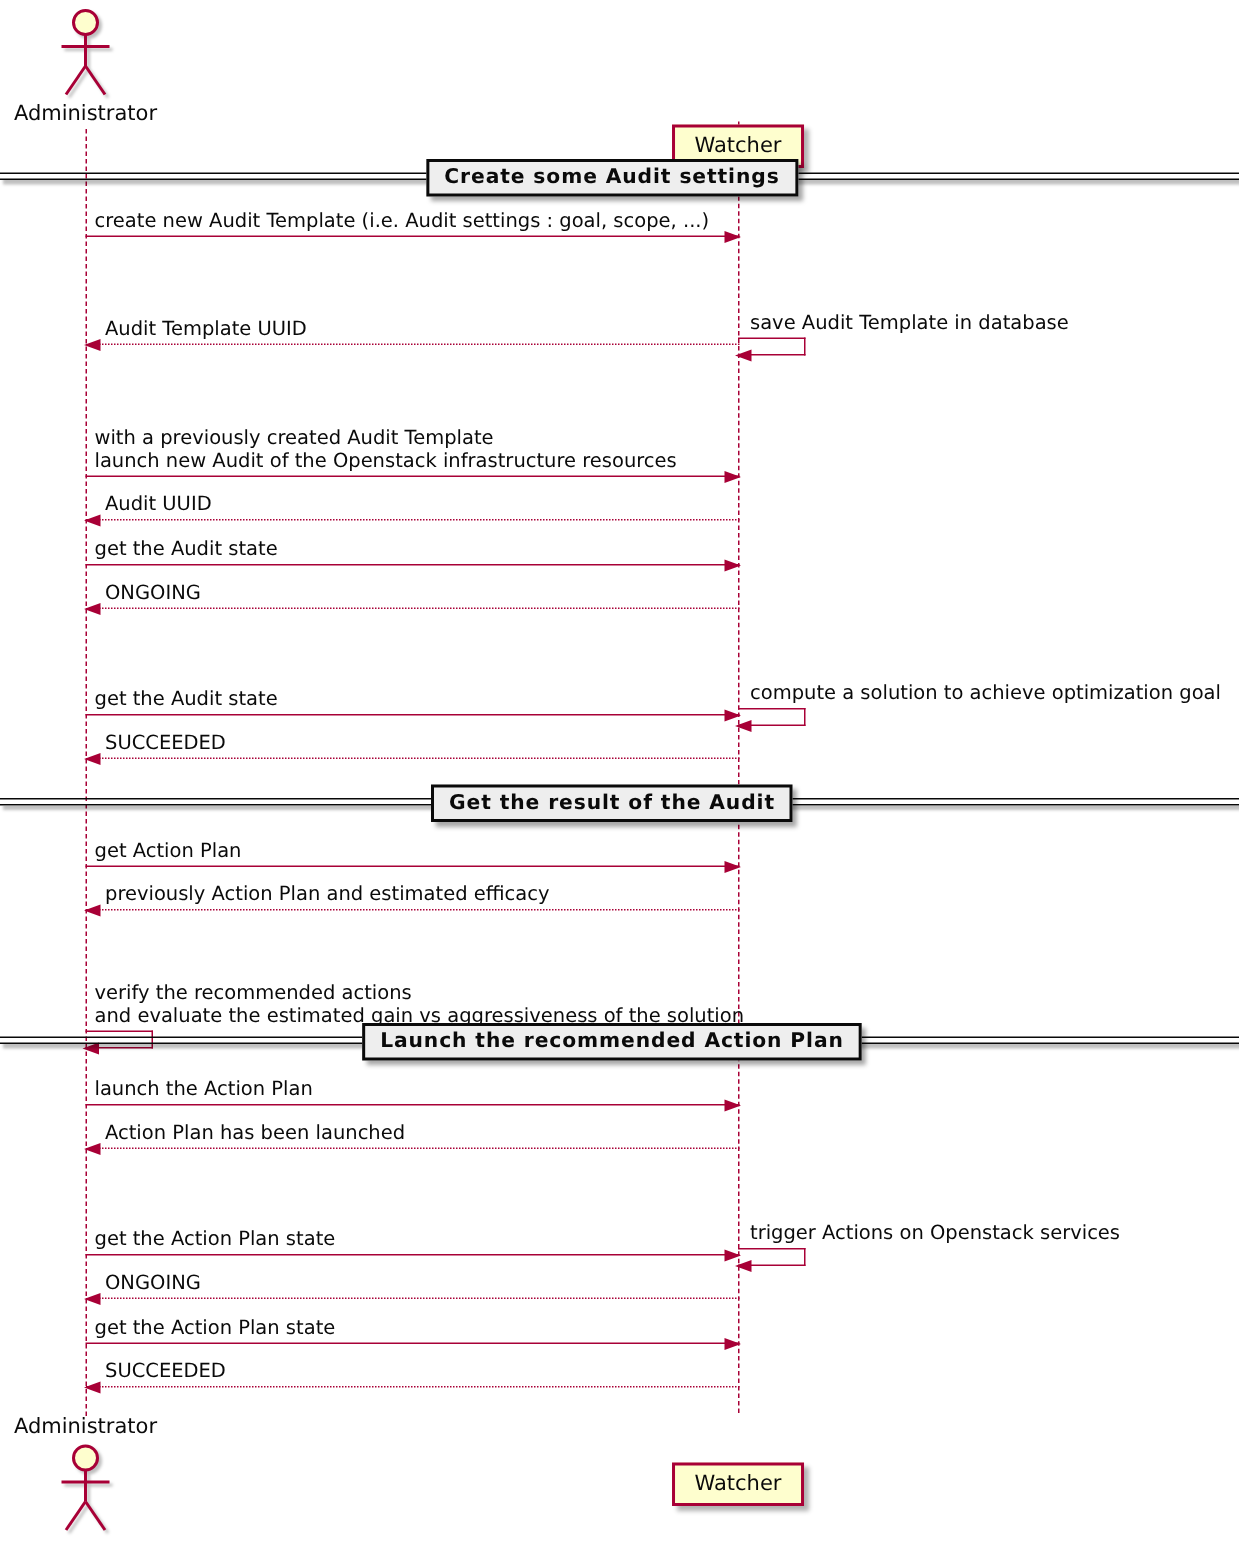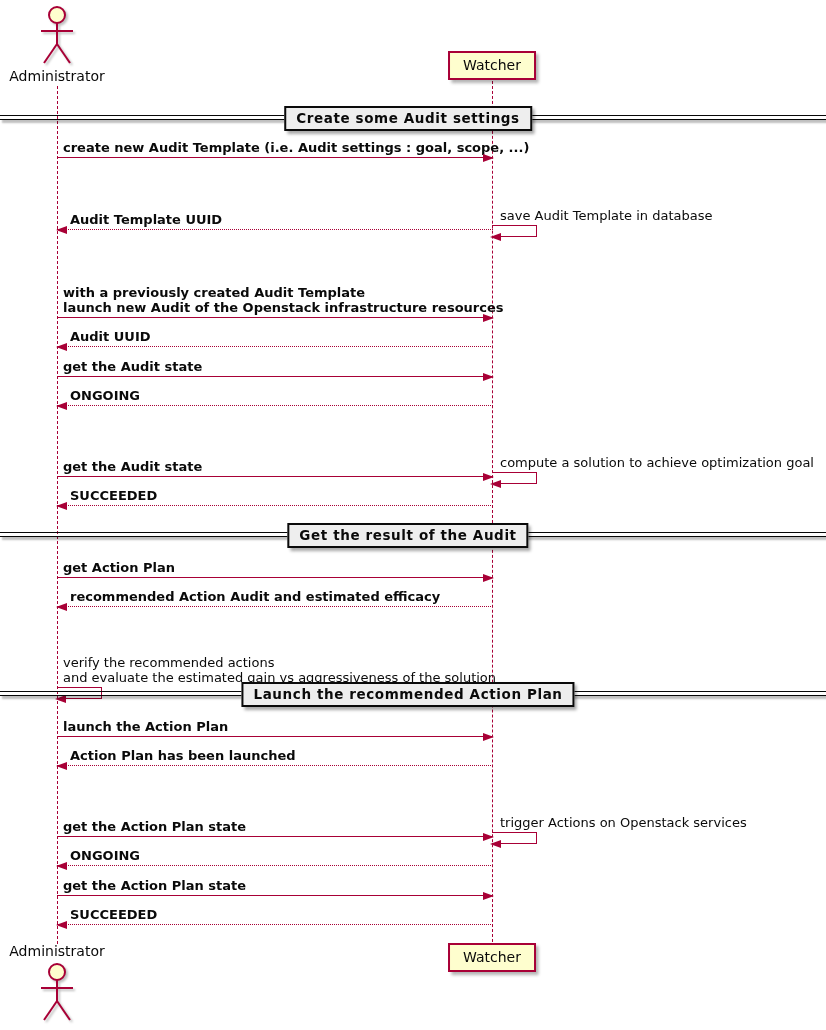--- a/index.html
+++ b/index.html
@@ -12,40 +12,40 @@
   html,body{background:#ffffff;}
   body{font-family:"DejaVu Sans","Liberation Sans",sans-serif;color:var(--txt);}
   .stage{position:relative;width:826px;height:1030px;background:#ffffff;overflow:hidden;}
 
   
   .lifeline{position:absolute;width:0;border-left:1.5px dashed var(--accent);}
 
   
   .participant{position:absolute;transform:translateX(-50%);background:var(--pfill);
     border:2px solid var(--accent);padding:4px 13px 5px;font-size:14px;white-space:nowrap;
-    box-shadow:3px 3px 3px rgba(0,0,0,0.3);}
+    box-shadow:3px 3px 3px rgba(0,0,0,0.3);margin-top:32px;}
 
   
   .actor{position:absolute;transform:translateX(-50%);}
   .actor svg{filter:drop-shadow(2.5px 2.5px 1px rgba(0,0,0,0.25));}
   .actor-label{position:absolute;transform:translateX(-50%);font-size:14px;white-space:nowrap;
     height:15px;line-height:15px;}
 
   
   .divider{position:absolute;left:0;width:826px;height:24px;text-align:right;}
   .divider-lines{position:absolute;top:9px;left:0;right:0;height:5px;
     border-top:1.5px solid #080808;border-bottom:1.5px solid #080808;
     box-shadow:2px 3px 2px rgba(0,0,0,0.25);}
   .divider-box{position:absolute;left:408px;top:0;transform:translateX(-50%);
     background:var(--dfill);border:2px solid #0a0a0a;padding:2px 10px 3px;
     font-weight:bold;font-size:13.5px;letter-spacing:0.6px;white-space:nowrap;
     box-shadow:3px 3px 3px rgba(0,0,0,0.35);}
 
   
-  .msg{position:absolute;left:57px;width:436px;font-weight:bold;}
+  .msg{position:absolute;left:57px;width:436px;}
   .msg-label{margin:0 0 2px 0;}
   .lbl-line{display:block;height:15px;line-height:15px;font-size:13px;white-space:nowrap;padding-left:6px;}
   .msg.return .lbl-line{padding-left:13px;}
   .msg-line{position:relative;height:0;border-top:1.5px solid var(--accent);}
   .msg.return .msg-line{border-top:1.5px dotted var(--accent);}
   .ah{position:absolute;width:0;height:0;}
   .ah.right{right:-1px;top:-4px;border-left:11px solid var(--accent);
     border-top:4.5px solid transparent;border-bottom:4.5px solid transparent;}
   .ah.left{left:-1px;top:-4px;border-right:11px solid var(--accent);
     border-top:4.5px solid transparent;border-bottom:4.5px solid transparent;}
@@ -185,21 +185,21 @@
     <div class="msg-label">
         <span class="lbl-line">get Action Plan</span>
       </div>
     <div class="msg-line">
         <i class="ah right"></i>
       </div>
   </div>
 
   <div class="msg return" style="top:589px">
     <div class="msg-label">
-        <span class="lbl-line">recommended Action Audit and estimated efficacy</span>
+        <span class="lbl-line">previously Action Plan and estimated efficacy</span>
       </div>
     <div class="msg-line">
         <i class="ah left"></i>
       </div>
   </div>
 
   <div class="selfmsg" style="left:57px;top:619px">
     <div class="msg-label">
       <span class="lbl-line" style="padding-left:6px">verify the recommended actions</span>
       <span class="lbl-line" style="padding-left:6px">and evaluate the estimated gain vs aggressiveness of the solution</span>

